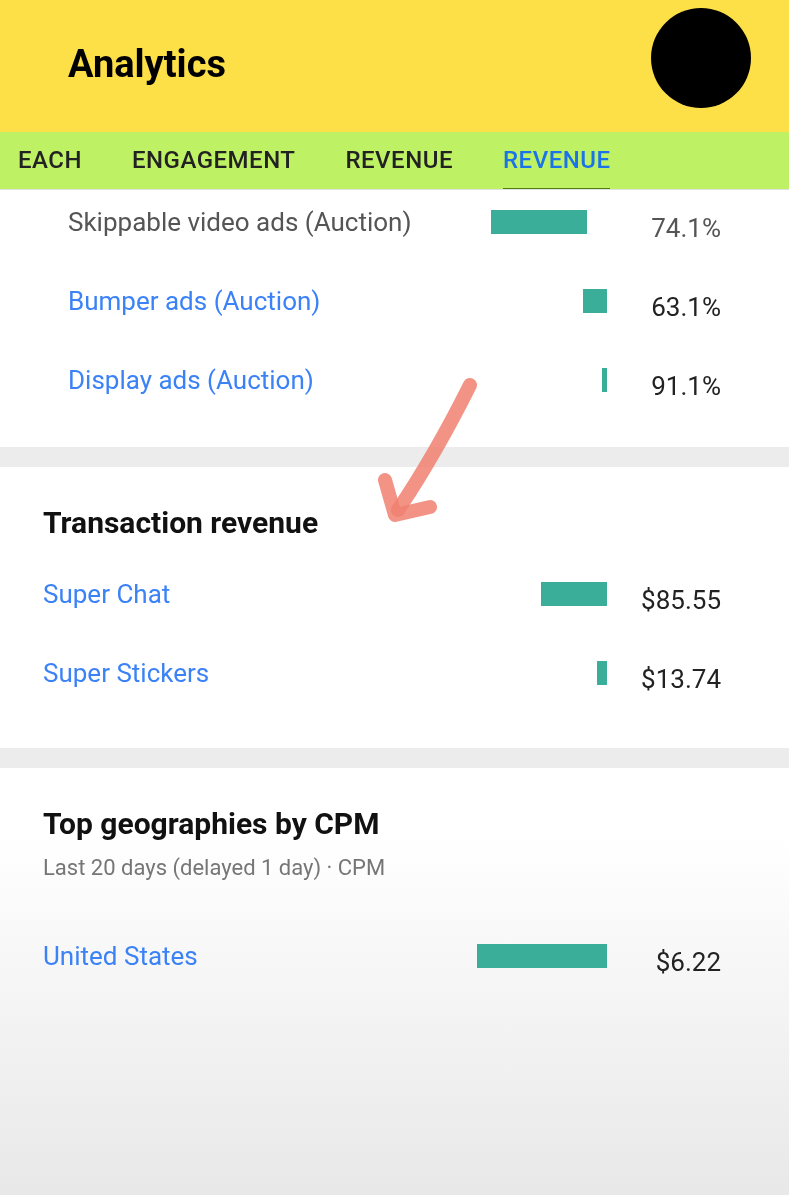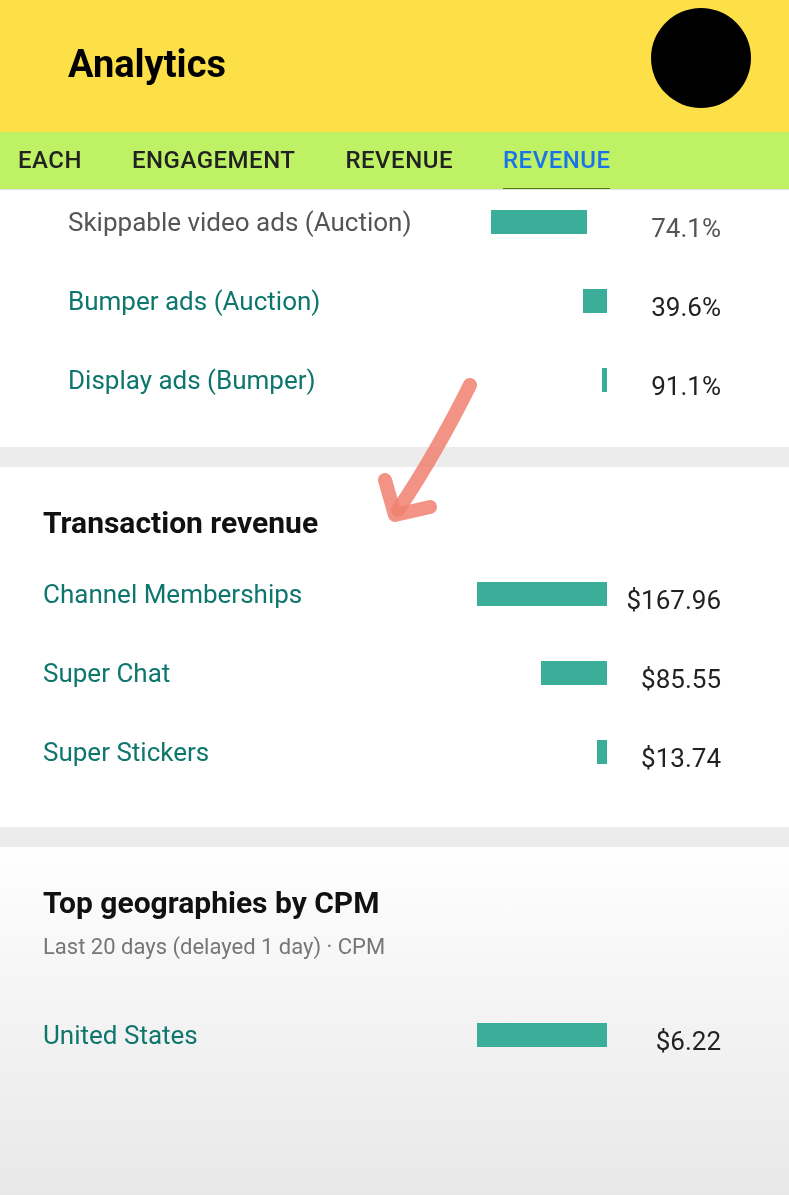--- a/index.html
+++ b/index.html
@@ -26,21 +26,21 @@
   .section {
     padding: 0 68px;
   }
   .section-sep { height: 20px; background: #ececec; }
 
   .ad-list { padding-top: 12px; padding-bottom: 28px; }
   .row {
     display: flex; align-items: center; justify-content: space-between;
     padding: 18px 0;
   }
-  .row-label { font-size: 26px; color: #0f766e; flex: 1; }
+  .row-label { font-size: 26px; color: #3b82f6; flex: 1; }
   .row-bar-wrap { width: 130px; display: flex; justify-content: flex-end; align-items: center; margin-right: 14px; }
   .row-bar { height: 24px; background: #3bae9a; }
   .row-value { font-size: 26px; color: #222; width: 100px; text-align: right; margin-top: 13px; }
 
   .card { padding-top: 38px; padding-bottom: 36px; padding-left: 43px; }
   .card-title { font-size: 30px; font-weight: 700; color: #111; margin-bottom: 14px; }
   .card-sub { font-size: 22px; color: #767676; margin-bottom: 36px; }
 
   .arrow {
     position: absolute; top: 375px; left: 370px; width: 120px; height: 170px;
@@ -68,43 +68,36 @@
     <div class="row-bar-wrap">
         <div class="row-bar" style="width: 96px;"></div>
       </div>
     <div class="row-value" style="color:#555;">74.1%</div>
   </div>
   <div class="row">
     <div class="row-label">Bumper ads (Auction)</div>
     <div class="row-bar-wrap">
         <div class="row-bar" style="width: 24px;"></div>
       </div>
-    <div class="row-value">39.6%</div>
+    <div class="row-value">63.1%</div>
   </div>
   <div class="row">
-    <div class="row-label">Display ads (Bumper)</div>
+    <div class="row-label">Display ads (Auction)</div>
     <div class="row-bar-wrap">
         <div class="row-bar" style="width: 5px;"></div>
       </div>
     <div class="row-value">91.1%</div>
   </div>
 </div>
 
 <div class="section-sep"></div>
 
 <div class="section card">
   <div class="card-title">Transaction revenue</div>
 
-  <div class="row">
-    <div class="row-label">Channel Memberships</div>
-    <div class="row-bar-wrap">
-        <div class="row-bar" style="width: 130px;"></div>
-      </div>
-    <div class="row-value">$167.96</div>
-  </div>
   <div class="row">
     <div class="row-label">Super Chat</div>
     <div class="row-bar-wrap">
         <div class="row-bar" style="width: 66px;"></div>
       </div>
     <div class="row-value">$85.55</div>
   </div>
   <div class="row">
     <div class="row-label">Super Stickers</div>
     <div class="row-bar-wrap">

